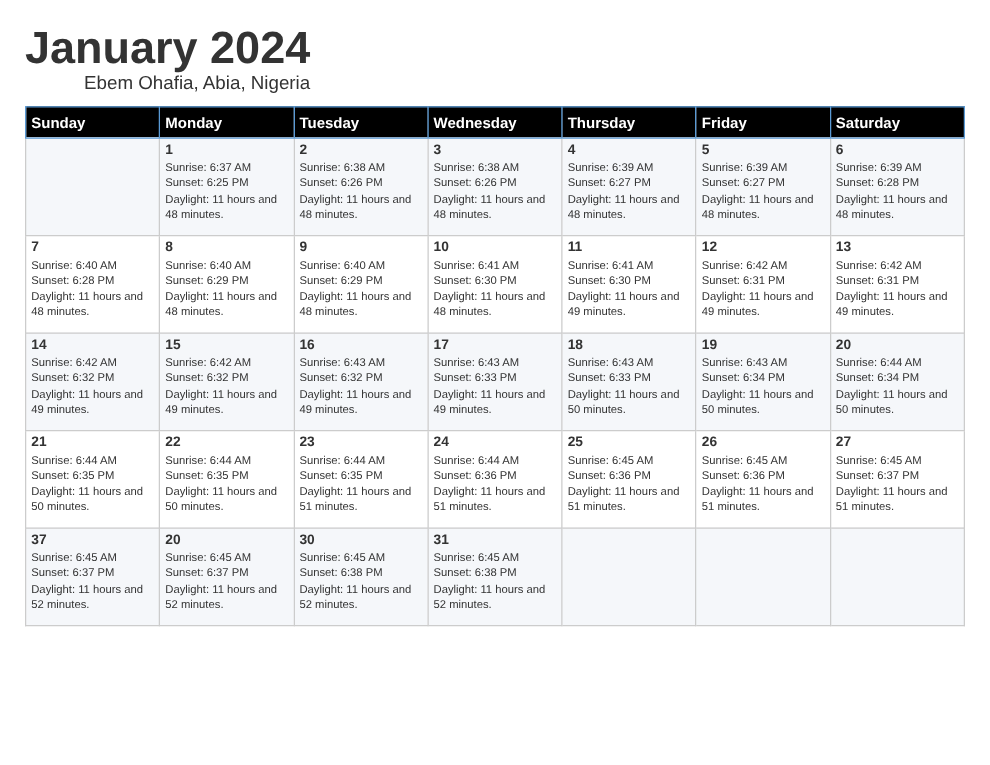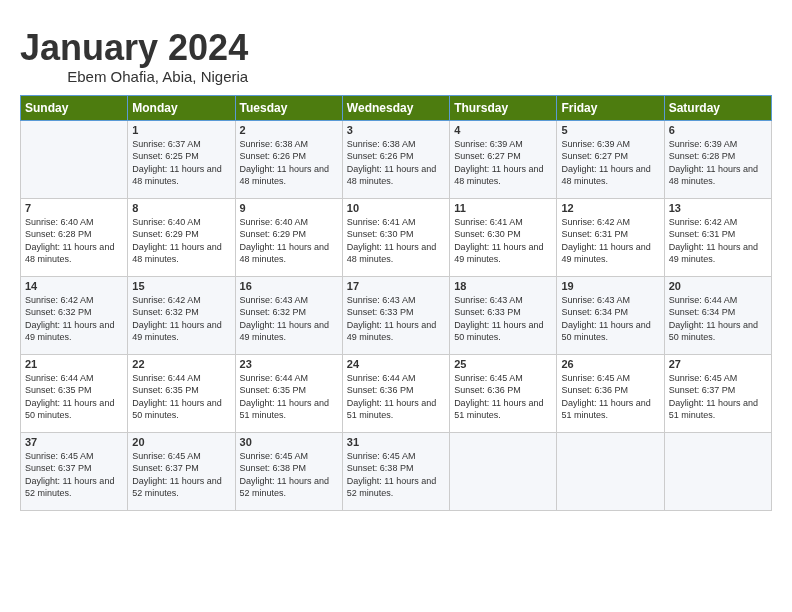--- a/index.html
+++ b/index.html
@@ -35,40 +35,39 @@
     .logo-text span {
       color: #1a6bb5;
     }
     .logo-icon {
       width: 36px;
       height: 36px;
       margin-right: 4px;
     }
     .title-block {
       text-align: right;
-      margin-top: 10px;
     }
     .month-title {
       font-size: 36px;
       font-weight: bold;
       color: #333;
       line-height: 1.1;
     }
     .location {
       font-size: 15px;
       color: #333;
       text-align: right;
     }
     table {
       width: 100%;
       border-collapse: collapse;
       table-layout: fixed;
     }
     thead tr th {
-      background: #4d7c0f;
+      background: #000000;
       color: #fff;
       font-size: 12px;
       font-weight: bold;
       padding: 5px 4px;
       text-align: left;
       border: 1px solid #5a9ad5;
       margin-top: 36px;
     }
     tbody tr {
       background: #fff;

